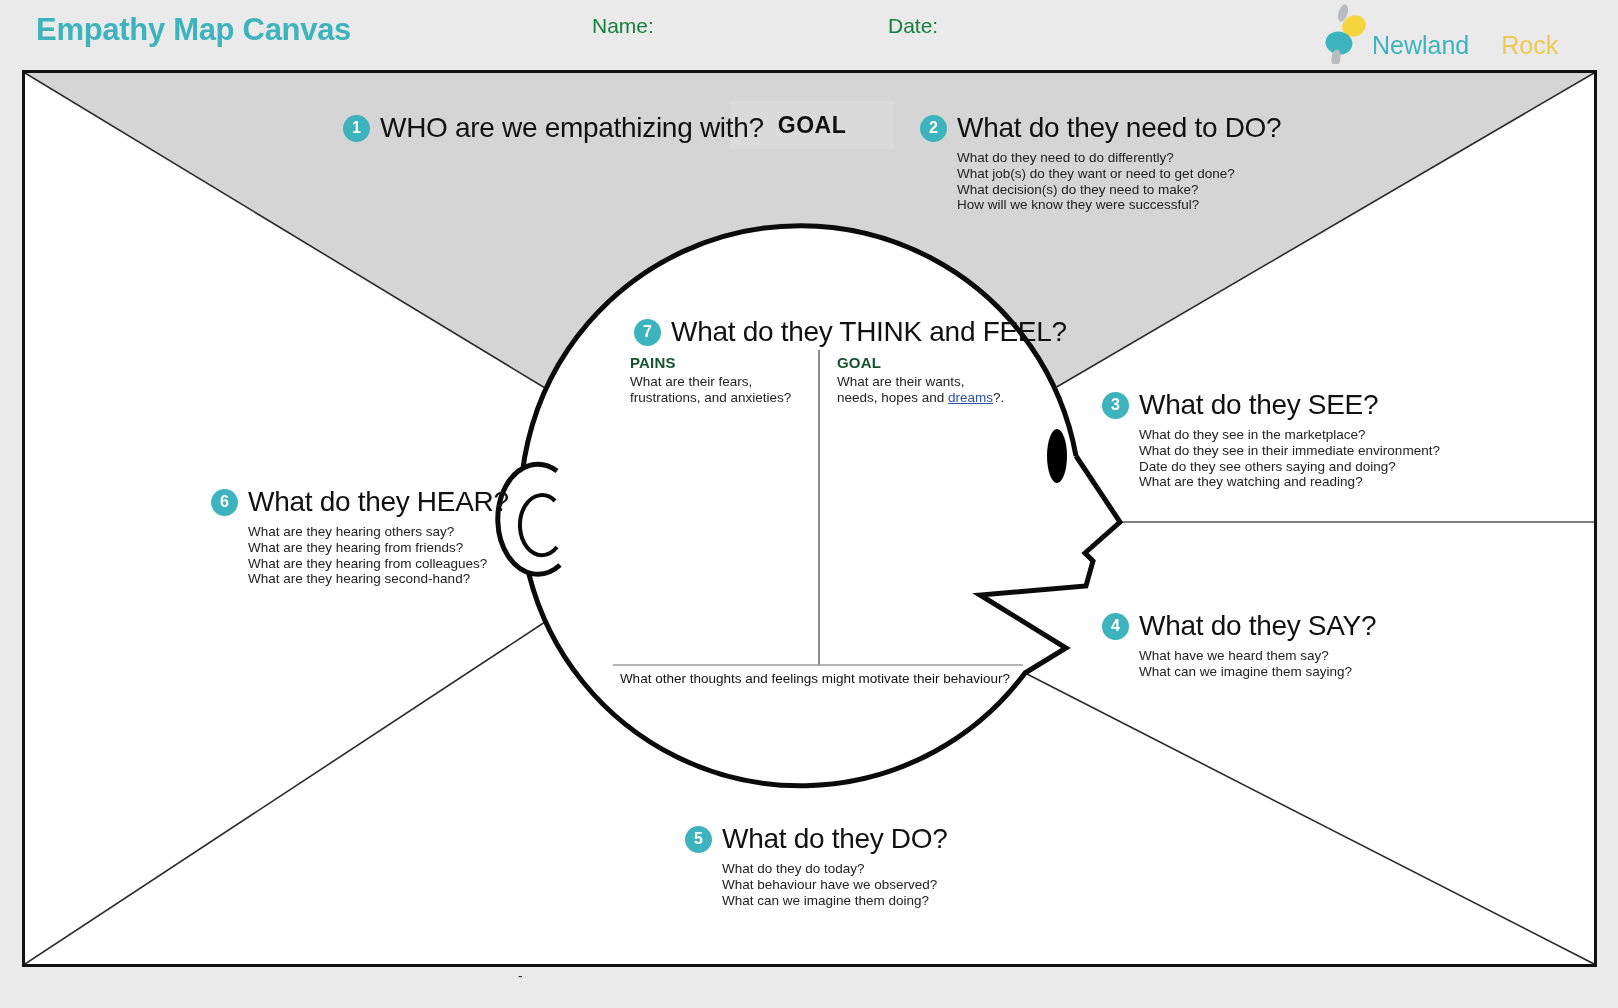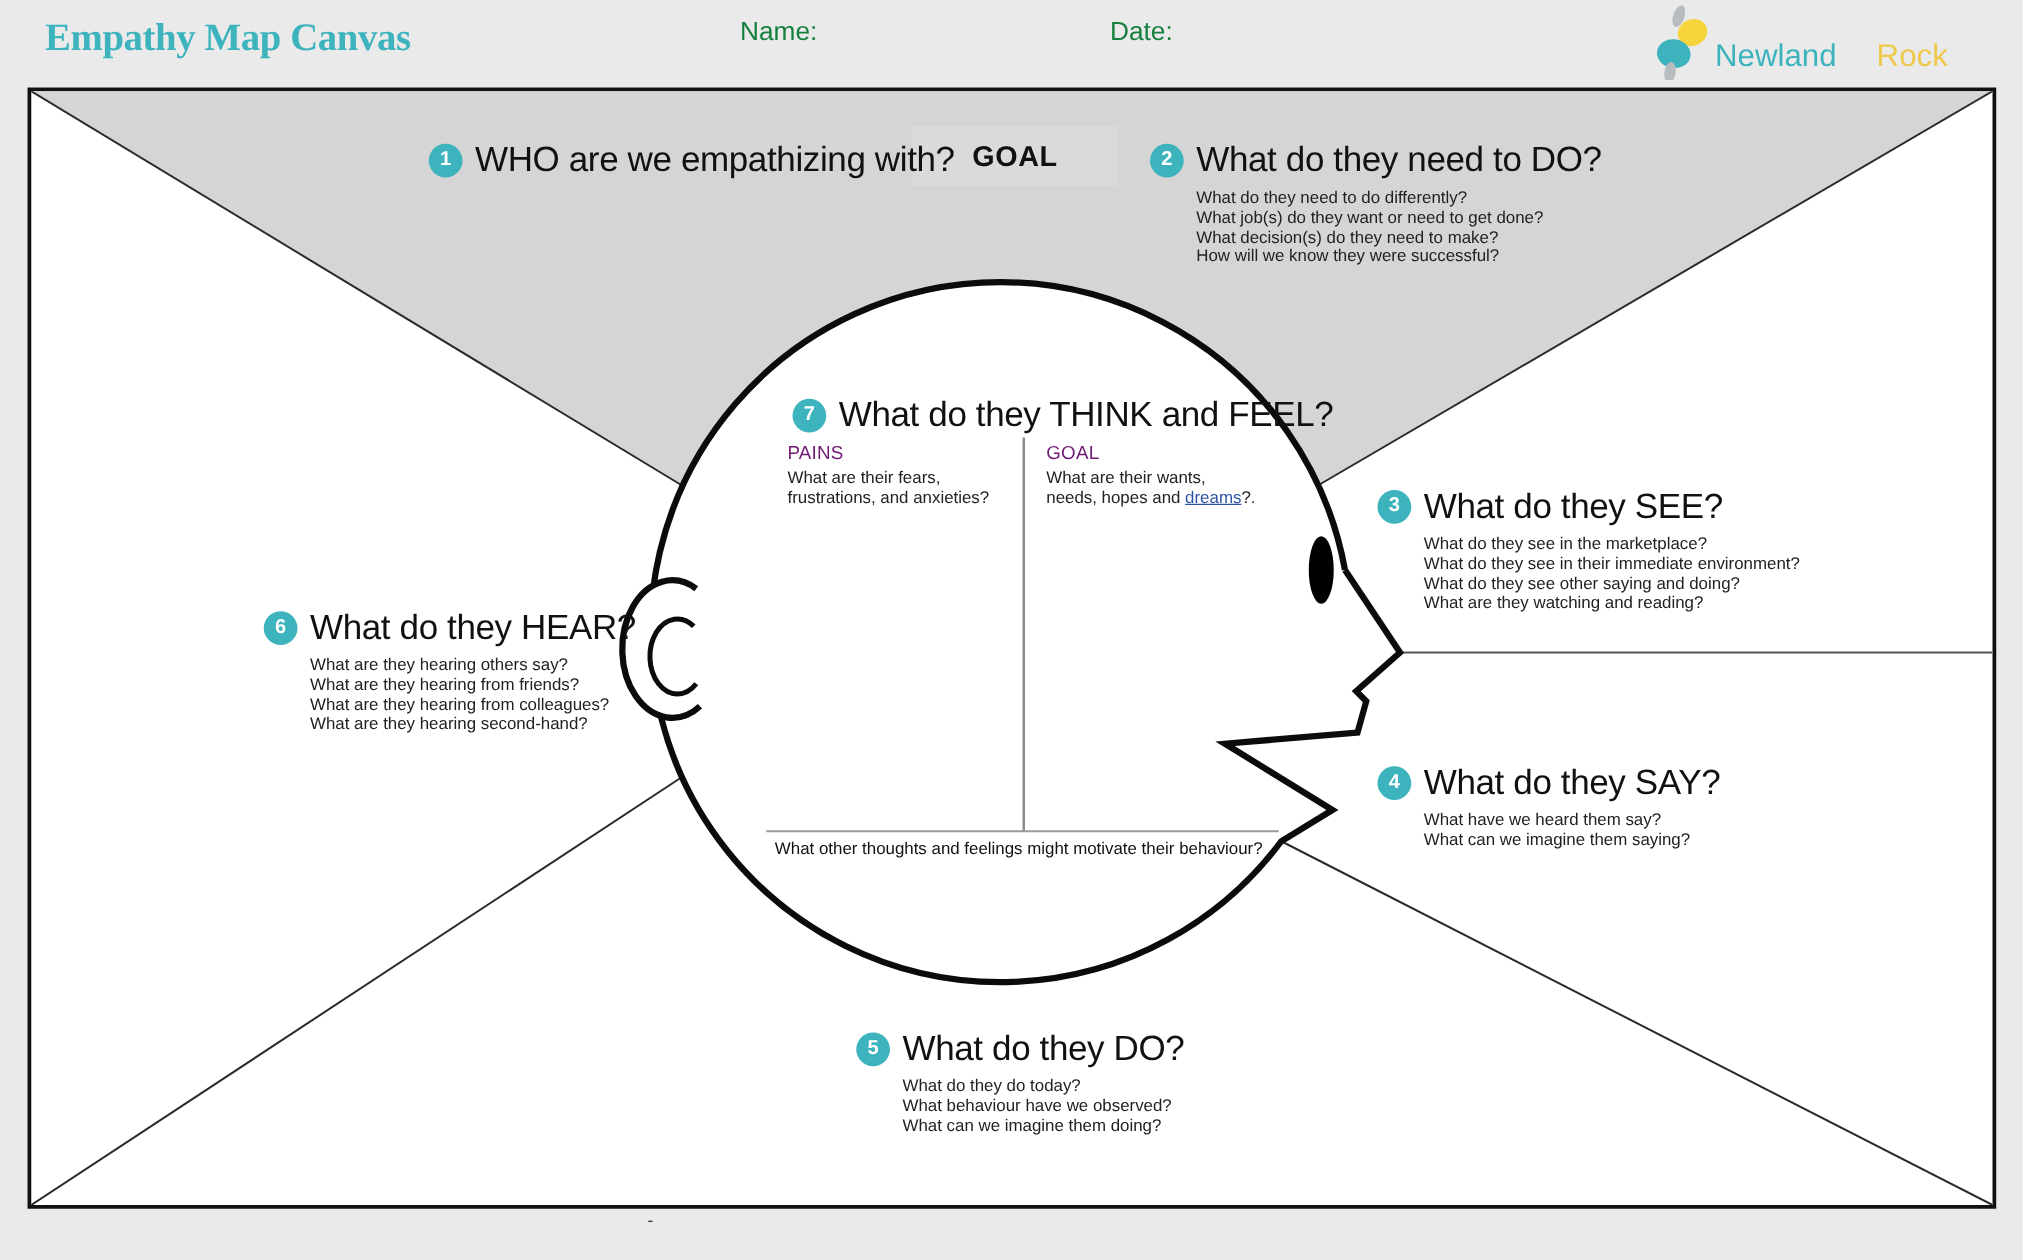--- a/index.html
+++ b/index.html
@@ -3,21 +3,21 @@
 <meta charset="utf-8">
 <style>
   html,body{margin:0;padding:0;}
   body{
     width:1618px;height:1008px;position:relative;overflow:hidden;
     background:#eaeaea;
     font-family:"Liberation Sans",sans-serif;
     color:#161616;
   }
   
-  .app-title{position:absolute;left:36px;top:12px;font-size:31px;font-weight:700;color:#3db4bd;letter-spacing:-0.3px;font-family:Liberation Serif, serif;}
+  .app-title{position:absolute;left:36px;top:12px;font-size:31px;font-weight:700;color:#3db4bd;letter-spacing:-0.3px;}
   .field-label{position:absolute;top:14px;font-size:21px;font-weight:400;color:#15803d;}
   .name-label{left:592px;}
   .date-label{left:888px;}
   .logo{position:absolute;left:1322px;top:2px;display:flex;align-items:flex-end;}
   .logo-text{font-size:25px;line-height:25px;margin-left:4px;margin-bottom:6px;}
   .logo-text .p1{color:#3db4bd;}
   .logo-text .p2{color:#efc94c;padding-left:32px;}
   
   .canvas{
     position:absolute;left:22px;top:70px;width:1575px;height:897px;
@@ -32,21 +32,21 @@
   }
   .sec-title{font-size:28px;font-weight:400;color:#111;letter-spacing:-0.3px;white-space:nowrap;}
   .questions{margin:6px 0 0 37px;font-size:13.5px;line-height:15.8px;color:#222;}
   .questions div{white-space:nowrap;}
   .goal-box{
     position:absolute;left:705px;top:28px;width:164px;height:48px;background:#dadada;
     display:flex;align-items:center;justify-content:center;
     font-size:23px;font-weight:700;color:#111;letter-spacing:0.5px;
   }
   .pg-col{position:absolute;width:210px;font-size:13.5px;line-height:16px;color:#222;}
-  .pg-col .pg-label{font-size:15px;font-weight:400;color:#701a75;margin-bottom:3px;letter-spacing:0.2px;}
+  .pg-col .pg-label{font-size:15px;font-weight:700;color:#14532d;margin-bottom:3px;letter-spacing:0.2px;}
   .pains-col{left:605px;top:282px;}
   .gains-col{left:812px;top:282px;}
   .link-word{color:#2d53a6;text-decoration:underline;cursor:pointer;}
   .tf-caption{
     position:absolute;left:565px;top:598px;width:450px;text-align:center;
     font-size:13.5px;color:#111;
   }
   .footer-dash{position:absolute;left:518px;top:968px;font-size:14px;color:#333;}
 </style>
 </head>
@@ -141,21 +141,21 @@
   <div class="tf-caption">What other thoughts and feelings might motivate their behaviour?</div>
 
   <div class="section" style="left:1077px;top:316px;">
     <div class="sec-head">
       <div class="badge">3</div>
       <div class="sec-title">What do they SEE?</div>
     </div>
     <div class="questions">
       <div>What do they see in the marketplace?</div>
       <div>What do they see in their immediate environment?</div>
-      <div>What do they see other saying and doing?</div>
+      <div>Date do they see others saying and doing?</div>
       <div>What are they watching and reading?</div>
     </div>
   </div>
 
   <div class="section" style="left:1077px;top:537px;">
     <div class="sec-head">
       <div class="badge">4</div>
       <div class="sec-title">What do they SAY?</div>
     </div>
     <div class="questions">

